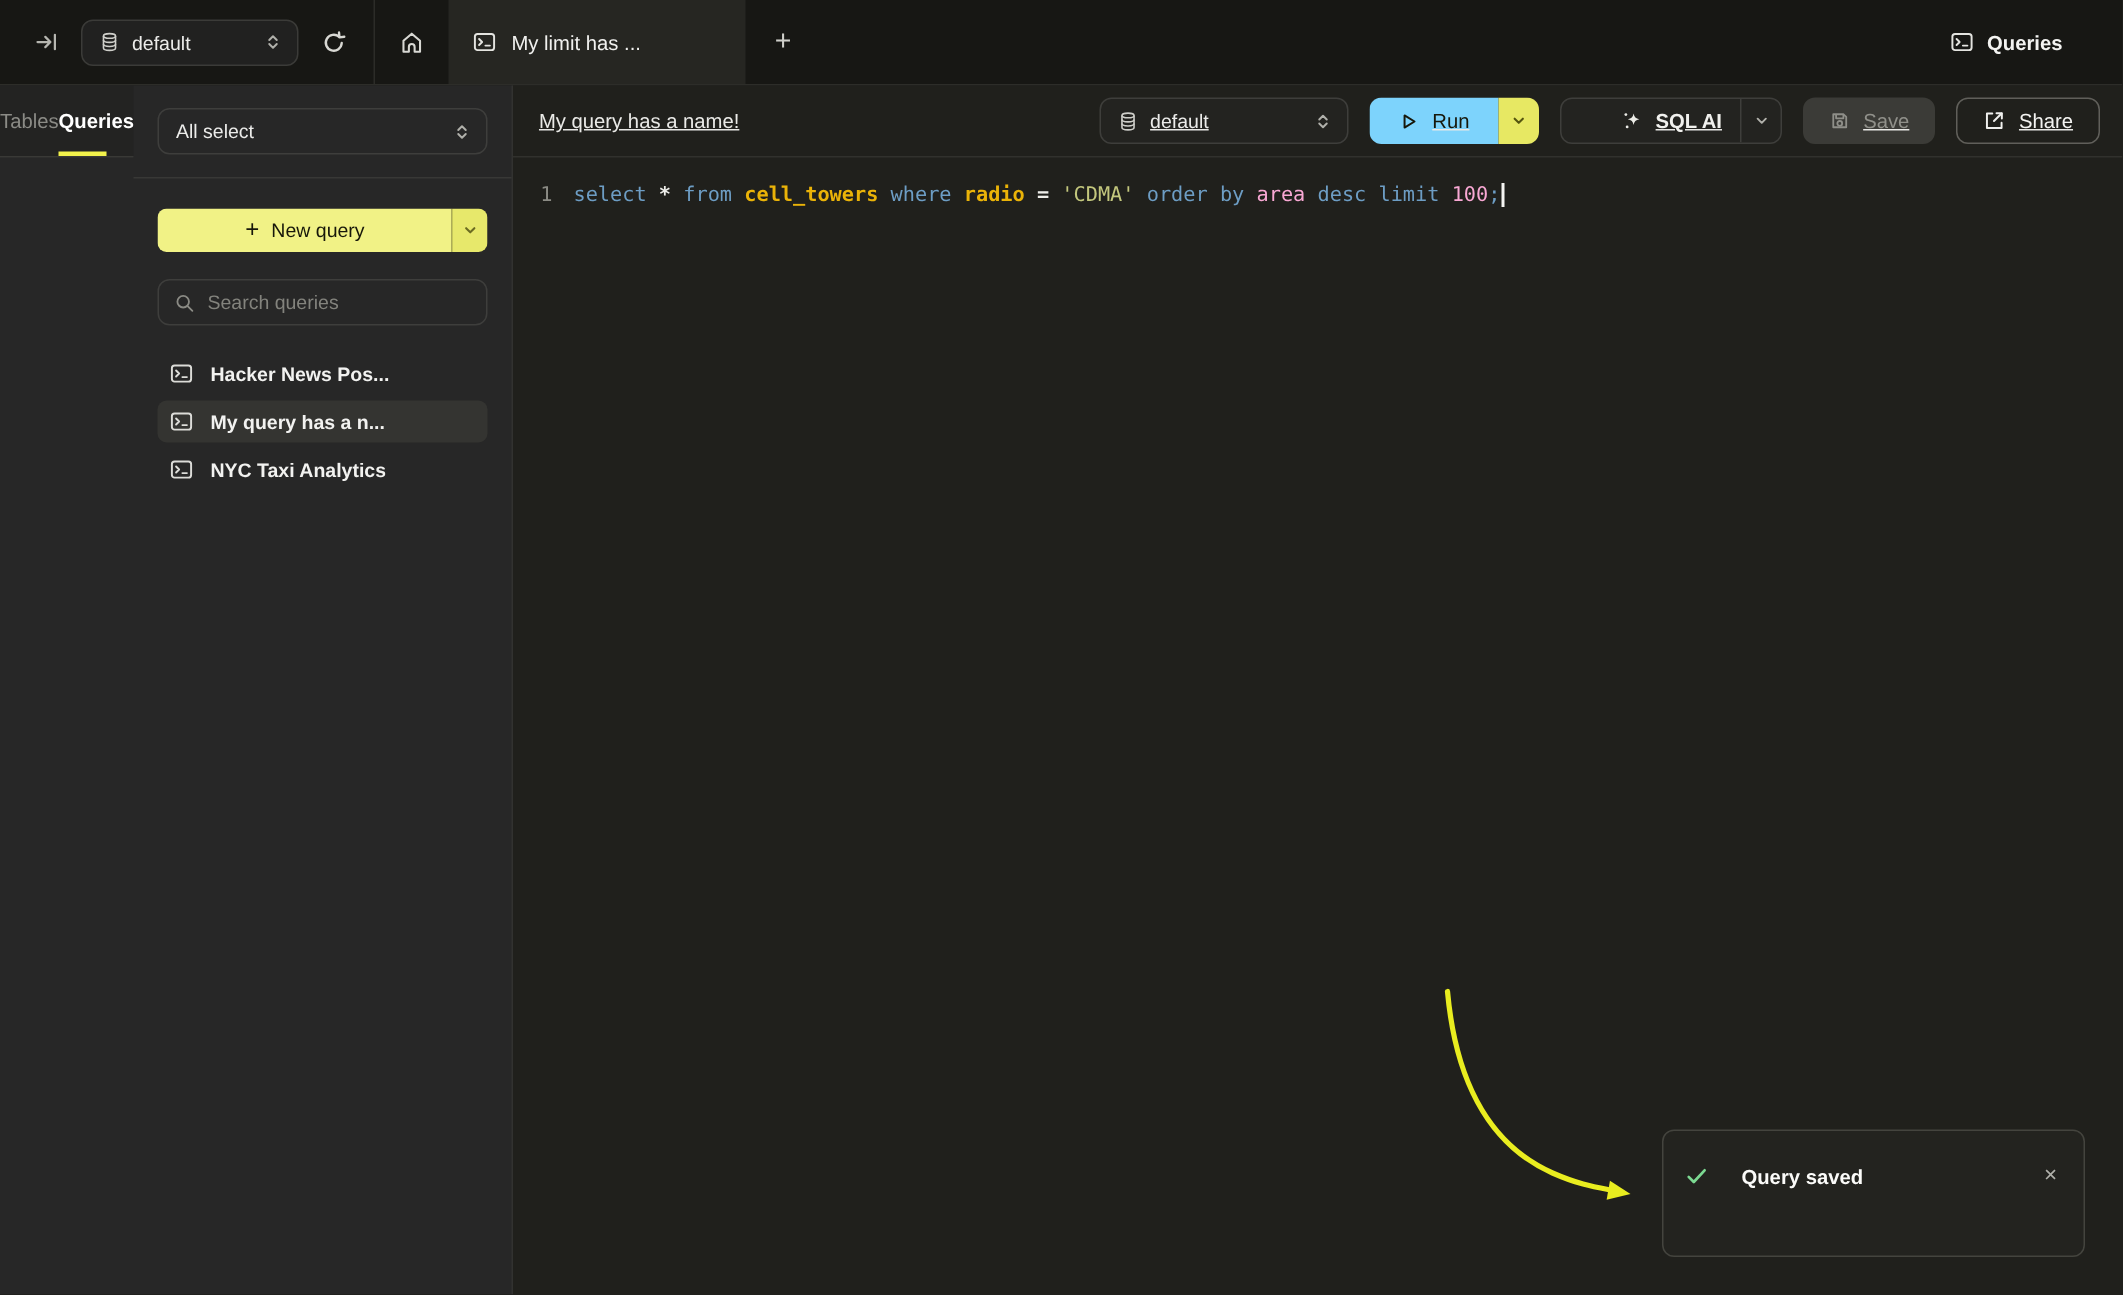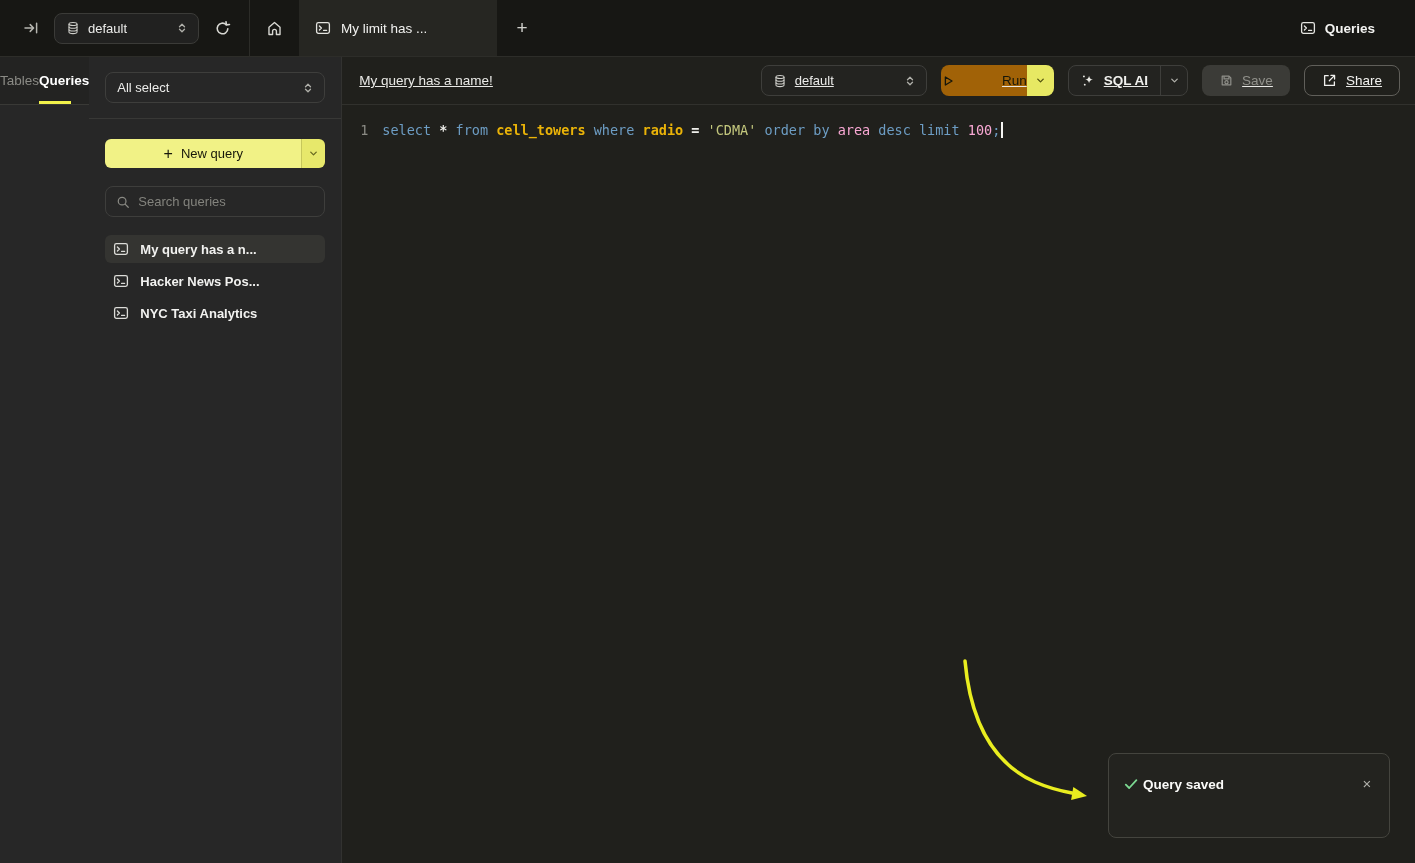--- a/index.html
+++ b/index.html
@@ -112,26 +112,26 @@
   .main { flex:1; display:flex; flex-direction:column; background:#20201c; position:relative; }
   .toolbar {
     height:48px; flex:0 0 48px; display:flex; align-items:center;
     padding:0 15px 0 17px; border-bottom:1px solid #31312d;text-decoration:underline;
   }
   .toolbar-title { font-size:13.5px; font-weight:500; color:#eaeae7; }
   .toolbar-controls { margin-left:auto; display:flex; align-items:center; gap:14px; }
   .toolbar .select { width:166px; background:#232320; border-color:#3e3e3b; }
 
   .run-btn { height:31px; border-radius:8px; }
-  .run-btn .split-main { width:86px; flex:0 0 86px; background:#a16207; font-size:13.5px; gap:9px;justify-content:space-between; }
+  .run-btn .split-main { width:86px; flex:0 0 86px; background:#7dd3fc; font-size:13.5px; gap:9px; }
   .run-btn .split-chev { width:27px; background:#e7e863; border-left:none; }
 
   .sqlai-btn {
     height:31px; display:flex; align-items:stretch; background:#232320;
-    border:1px solid #3e3e3b; border-radius:8px; overflow:hidden; cursor:pointer;
+    border:1px solid #3e3e3b; border-radius:8px; overflow:hidden; cursor:pointer;padding-left:28px;
   }
   .sqlai-main {
     display:flex; align-items:center; gap:8px; padding:0 12px;
     background:none; border:none; color:#f1f1ee; font-size:13.5px; font-weight:600;
     font-family:inherit; cursor:pointer;
   }
   .sqlai-chev {
     width:27px; display:flex; align-items:center; justify-content:center;
     background:none; border:none; border-left:1px solid #3e3e3b; cursor:pointer;
   }
@@ -161,21 +161,21 @@
   .caret { display:inline-block; width:2px; height:16px; background:#f5f5f2; vertical-align:middle; margin-left:1px; }
 
   
   .arrow-overlay { position:absolute; inset:0; width:1415px; height:863px; pointer-events:none; z-index:6; }
 
   
   .toast {
     position:absolute; left:1108px; top:753px; width:282px; height:85px;
     background:#23231f; border:1px solid #44443e; border-radius:8px; z-index:7;
   }
-  .toast-header { display:flex; align-items:center; gap:4px; padding:20px 12px 0 14px; }
+  .toast-header { display:flex; align-items:center; gap:22px; padding:20px 12px 0 14px; }
   .toast-title { font-size:13.5px; font-weight:700; color:#fbfbf9; flex:1; }
   .toast-close {
     background:none; border:none; color:#b0b0aa; font-size:15px; cursor:pointer;
     width:20px; height:20px; line-height:20px; text-align:center; padding:0;
   }
   .toast-message { padding:13px 14px 0 13px; font-size:12.5px; color:#b2b2ac; }
 </style>
 </head>
 <body>
 
@@ -283,37 +283,37 @@
         <span>
           <svg width="14" height="14" viewBox="0 0 16 16" fill="none" stroke="#8a8a84" stroke-width="1.4" stroke-linecap="round">
             <circle cx="7" cy="7" r="4.4"></circle>
             <path d="M10.4 10.4 14 14"></path>
           </svg>
         </span>
         <input type="text" placeholder="Search queries" style="">
       </div>
 
       <div class="query-list">
-        <button class="query-item selected">
+        <button class="query-item">
           <span>
             <svg width="16" height="16" viewBox="0 0 16 16" fill="none" stroke="#dcdcd8" stroke-width="1.3" stroke-linecap="round" stroke-linejoin="round">
               <rect x="1.6" y="2.6" width="12.8" height="10.8" rx="1.8"></rect>
               <path d="M4.4 6l2 2-2 2M8.6 10.4h3"></path>
             </svg>
           </span>
-          <span class="q-label">My query has a n...</span>
-        </button>
-        <button class="query-item">
+          <span class="q-label">Hacker News Pos...</span>
+        </button>
+        <button class="query-item selected">
           <span>
             <svg width="16" height="16" viewBox="0 0 16 16" fill="none" stroke="#dcdcd8" stroke-width="1.3" stroke-linecap="round" stroke-linejoin="round">
               <rect x="1.6" y="2.6" width="12.8" height="10.8" rx="1.8"></rect>
               <path d="M4.4 6l2 2-2 2M8.6 10.4h3"></path>
             </svg>
           </span>
-          <span class="q-label">Hacker News Pos...</span>
+          <span class="q-label">My query has a n...</span>
         </button>
         <button class="query-item">
           <span>
             <svg width="16" height="16" viewBox="0 0 16 16" fill="none" stroke="#dcdcd8" stroke-width="1.3" stroke-linecap="round" stroke-linejoin="round">
               <rect x="1.6" y="2.6" width="12.8" height="10.8" rx="1.8"></rect>
               <path d="M4.4 6l2 2-2 2M8.6 10.4h3"></path>
             </svg>
           </span>
           <span class="q-label">NYC Taxi Analytics</span>
         </button>

